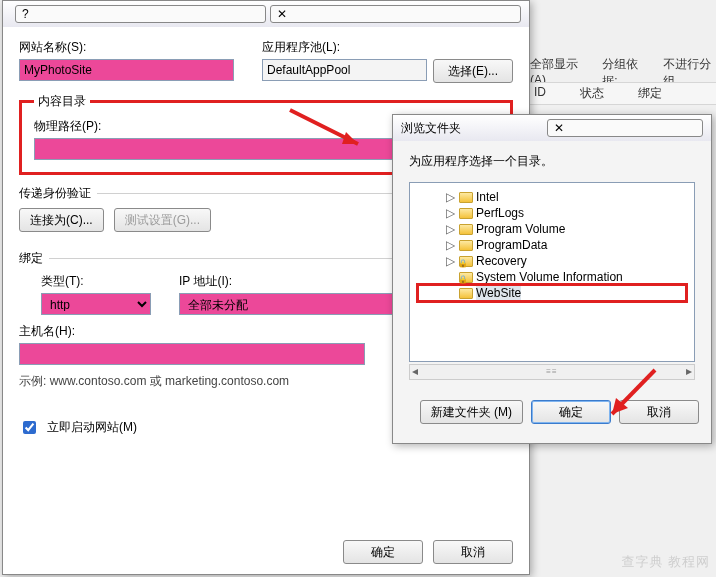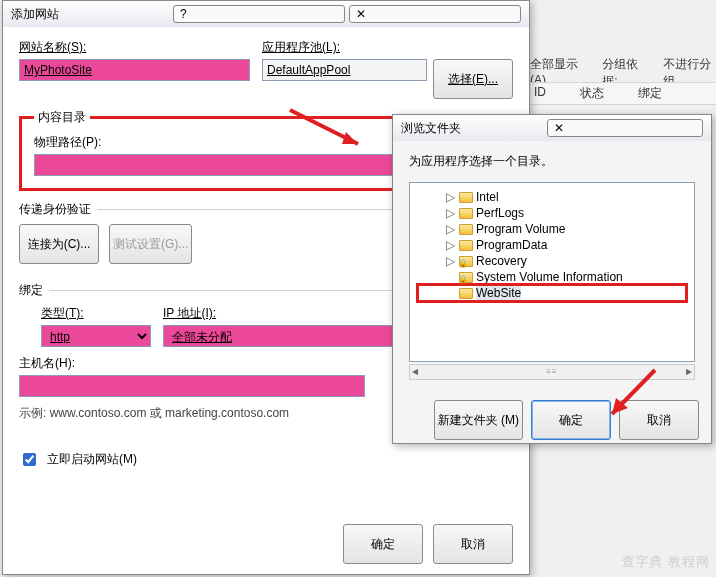--- a/index.html
+++ b/index.html
@@ -7,25 +7,25 @@
 
 .dlg { position: absolute; background: #fff; border: 1px solid #888; box-shadow: 2px 2px 8px rgba(0,0,0,0.3); }
 .dlg-title { background: linear-gradient(#fff,#e8e8f0); padding: 4px 8px; display: flex; align-items: center; }
 .dlg-title span { flex: 1; }
 .title-icon { display: inline-block; border: 1px solid #888; border-radius: 3px; padding: 1px 6px; margin-left: 4px; background: #fafafa; }
 
 .dlg-add { top: 0; left: 2px; width: 528px; height: 575px; }
 .dlg-browse { top: 114px; left: 392px; width: 320px; height: 330px; z-index: 10; background: #f4f4f4; }
 
 .body-pad { padding: 12px 16px; }
-.row { display: flex; gap: 12px; margin-bottom: 4px; text-decoration: underline; }
+.row { display: flex; gap: 28px; margin-bottom: 4px; }
 .col { display: flex; flex-direction: column; flex: 1; }
 .lbl { margin-bottom: 3px; }
 input.txt, select.sel { border: 1px solid #8a9db5; padding: 3px 4px; background: #ec4899; height: 22px; }
-.btn { border: 1px solid #8a8a8a; background: linear-gradient(#f8f8f8,#e4e4e4); padding: 3px 3px; height: 40px; border-radius: 3px; min-width: 80px; }
+.btn { border: 1px solid #8a8a8a; background: linear-gradient(#f8f8f8,#e4e4e4); padding: 3px 10px; height: 24px; border-radius: 3px; min-width: 80px; }
 .btn:disabled { color: #9b9b9b; }
 .btn.default { border: 1px solid #3b7bcc; box-shadow: 0 0 0 1px #7fb4ef inset; }
 
 fieldset { border: 1px solid #ccc; padding: 8px 12px 12px; margin: 10px 0; }
 fieldset.hl { border: 3px solid #e02020; }
 legend { padding: 0 4px; }
 
 .hr-lbl { display: flex; align-items: center; gap: 6px; margin: 8px 0 6px; }
 .hr-lbl .ln { flex: 1; height: 1px; background: #d0d0d0; }
 
@@ -69,21 +69,20 @@
   <span>不进行分组</span>
 </div>
 <div class="bg-head">
   <span>ID</span>
   <span>状态</span>
   <span>绑定</span>
 </div>
 
 <div class="dlg dlg-add">
   <div class="dlg-title">
-    <span>添加网站</span>
     <span class="title-icon">?</span>
     <span class="title-icon">✕</span>
   </div>
   <div class="body-pad">
     <div class="row">
       <div class="col">
         <span class="lbl">网站名称(S):</span>
         <input class="txt" value="MyPhotoSite" style="">
       </div>
       <div class="col">

